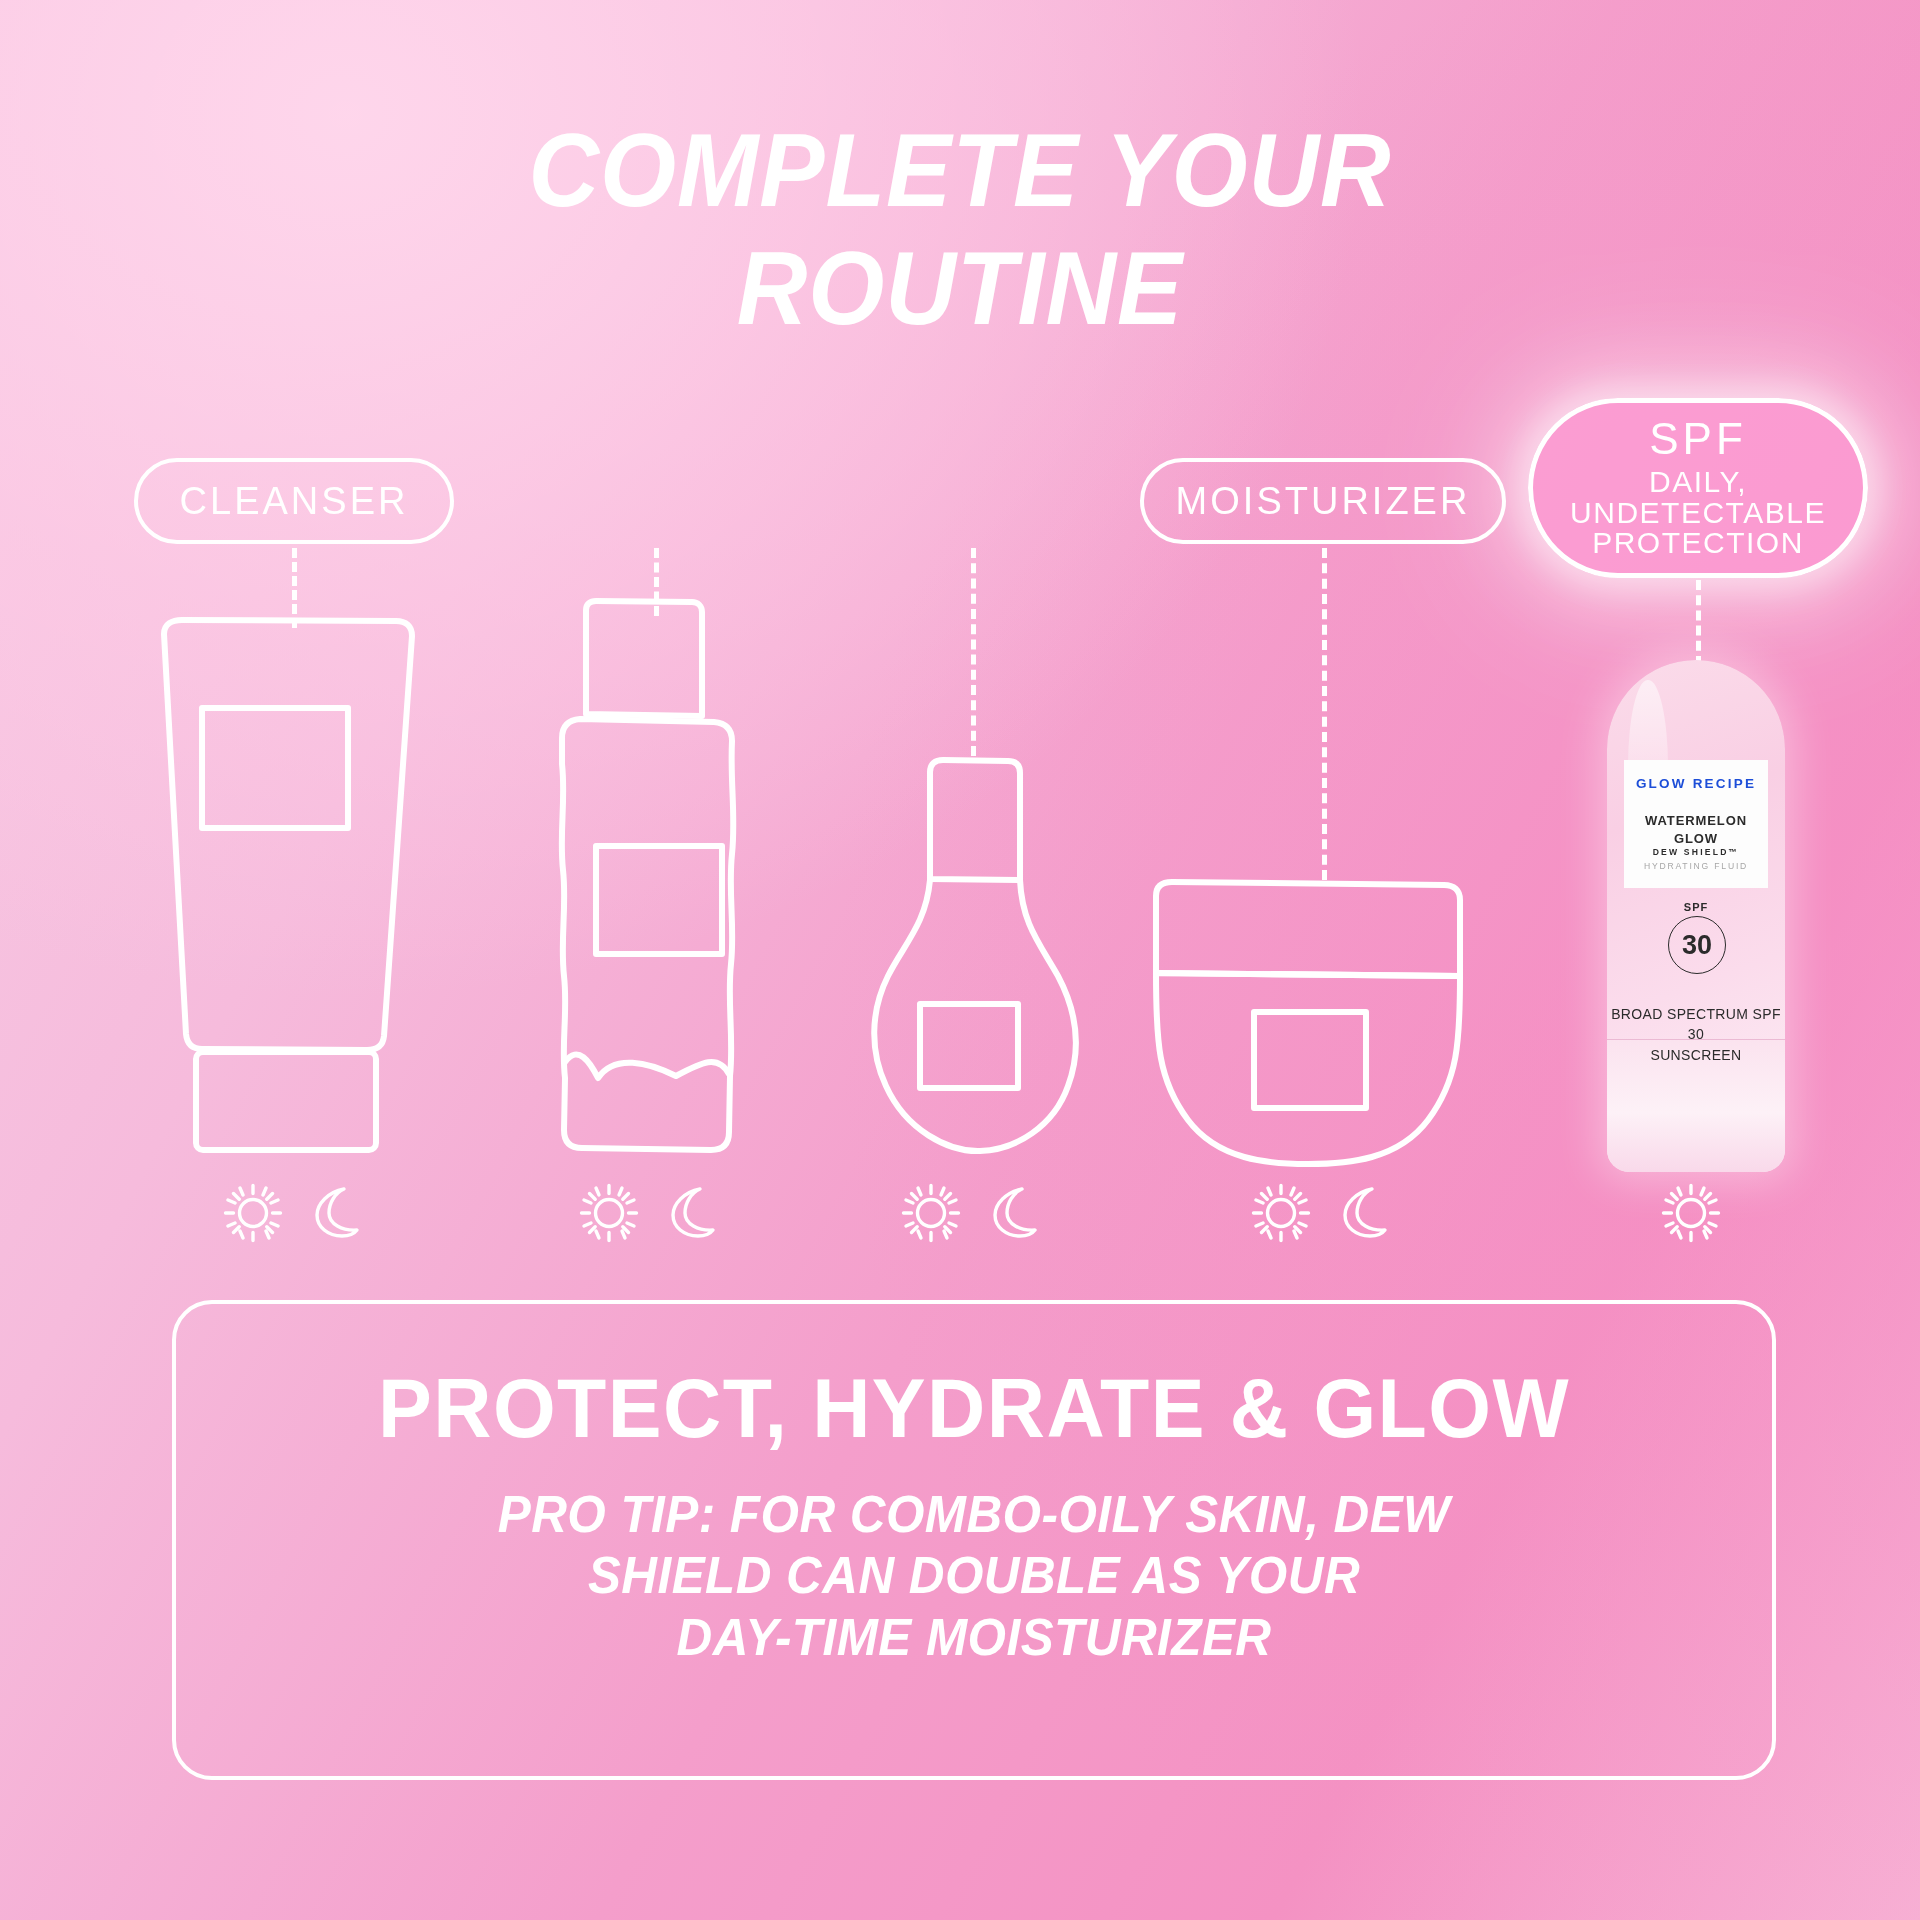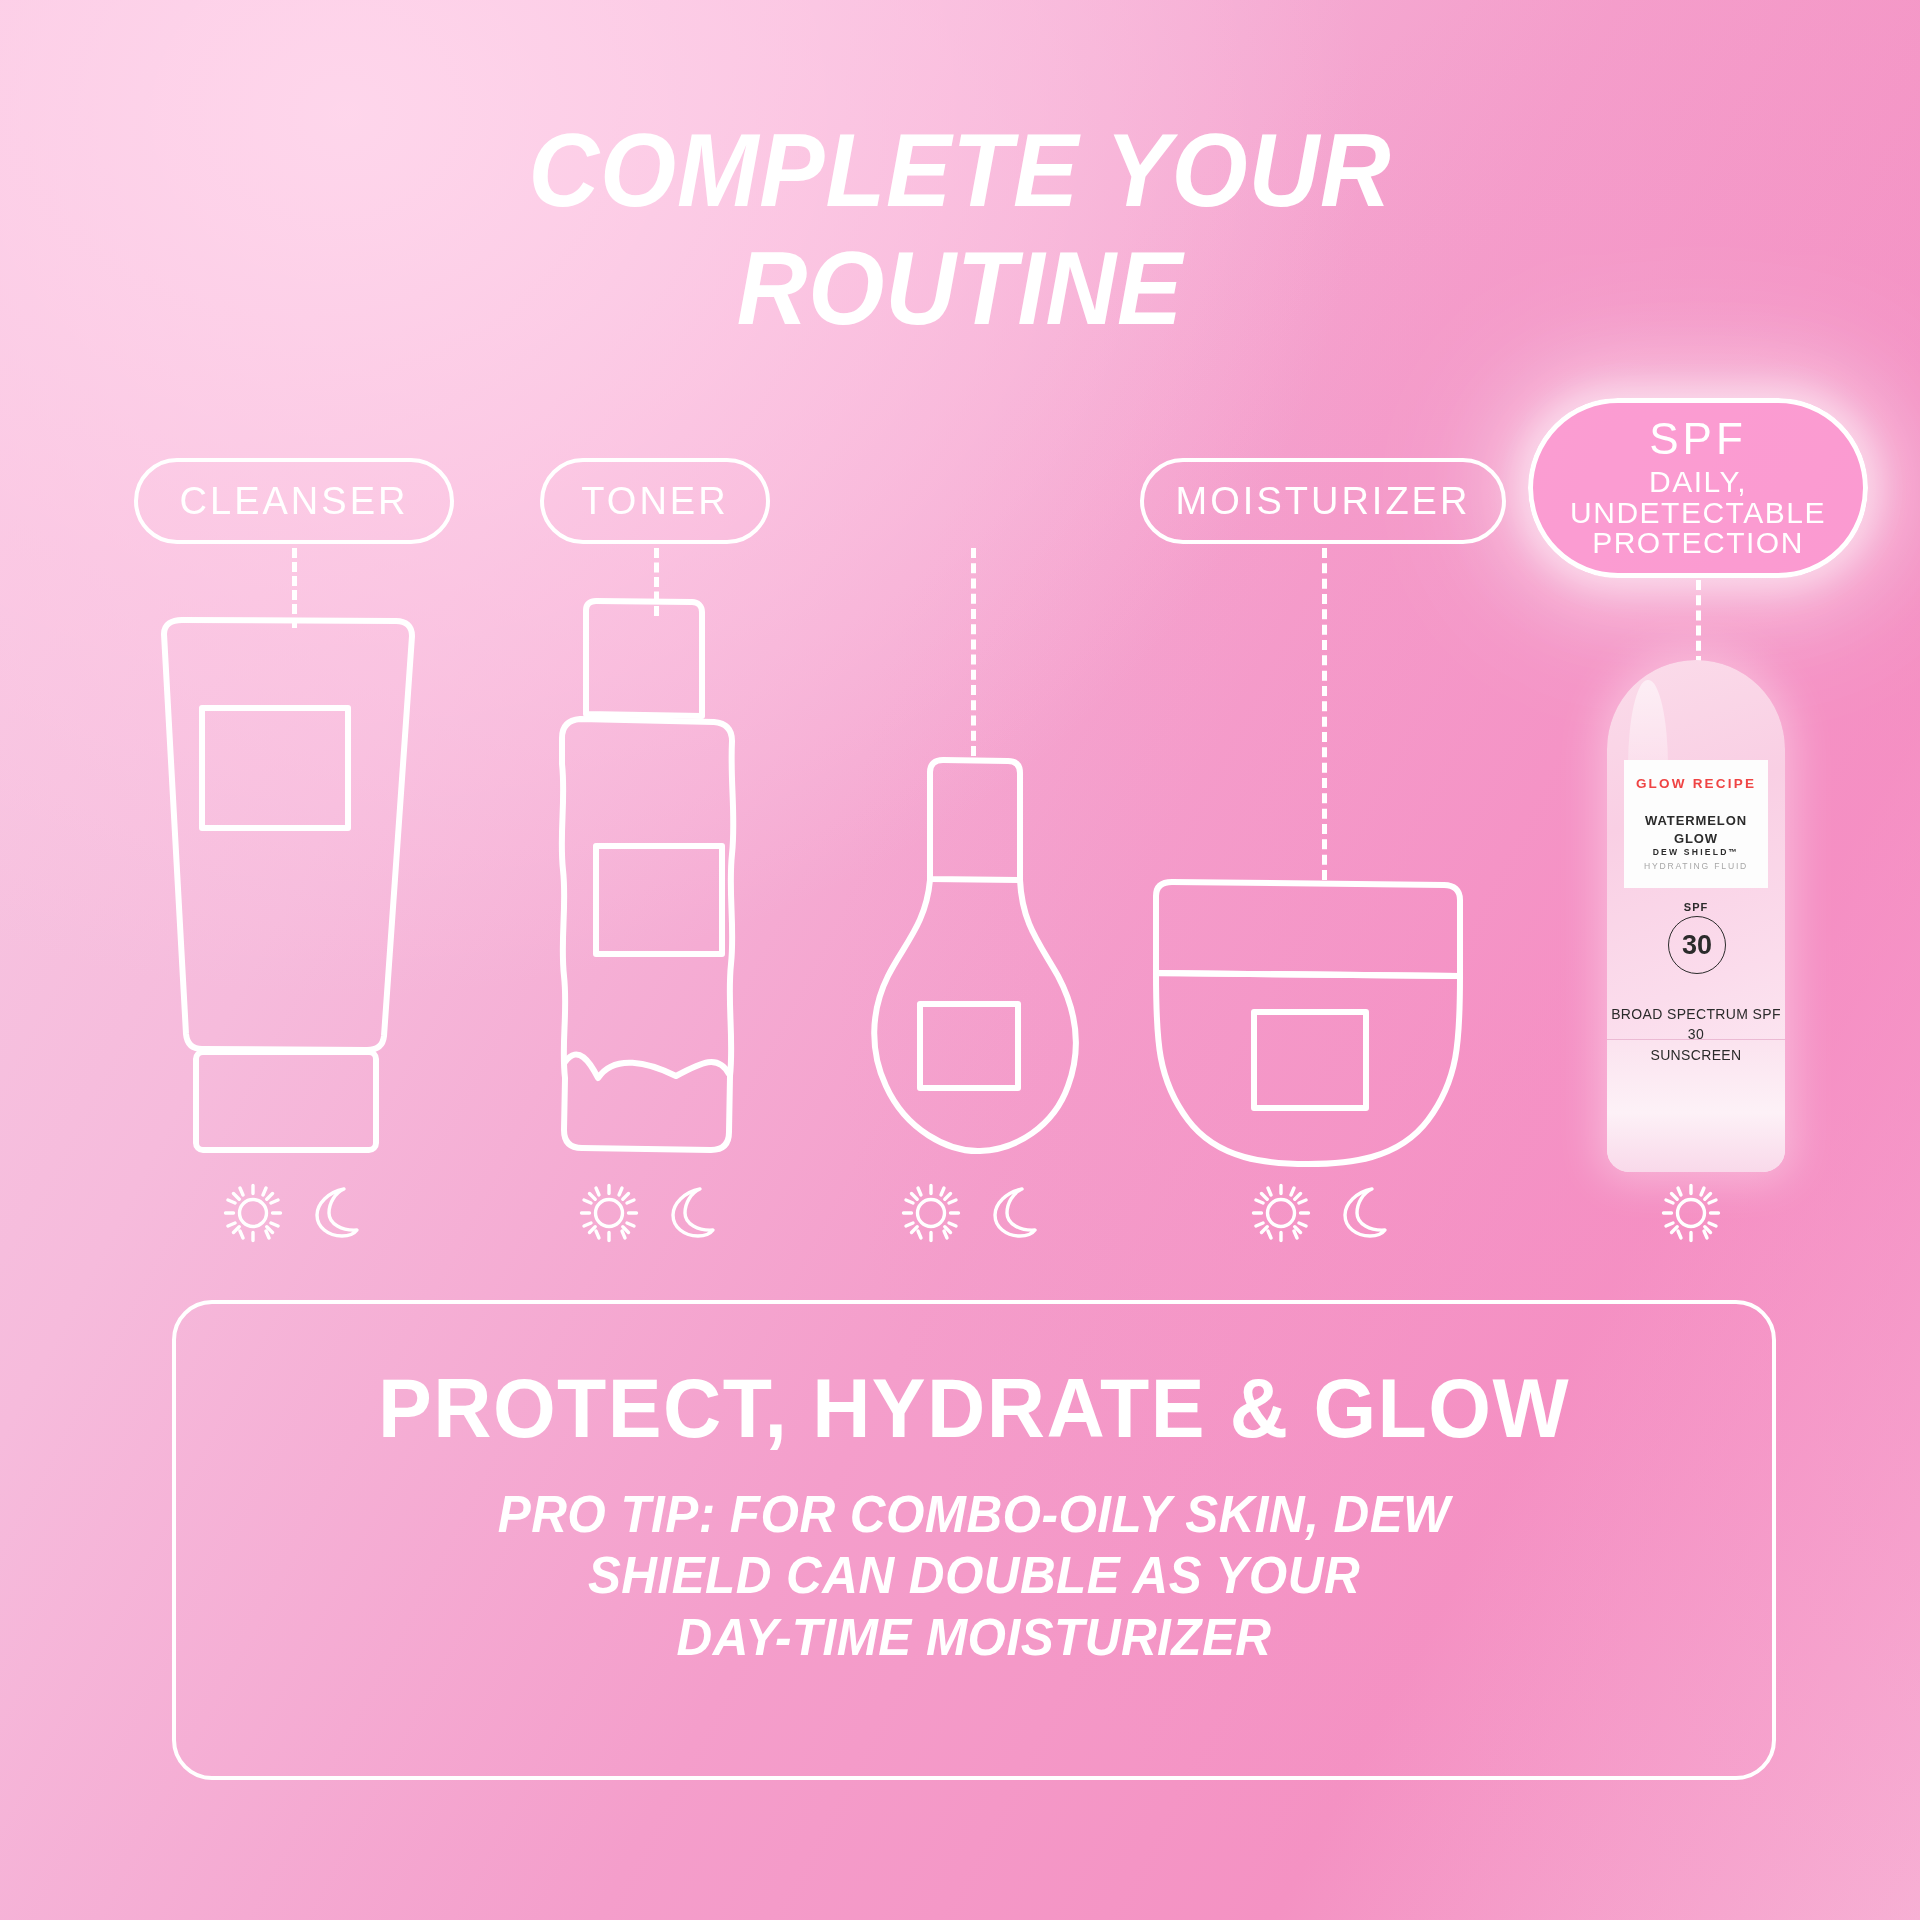--- a/index.html
+++ b/index.html
@@ -141,21 +141,21 @@
     background: #fdfdfd;
     display: flex;
     flex-direction: column;
     align-items: center;
     padding-top: 16px;
     box-sizing: border-box;
   }
   #bottle .brand {
     font-size: 13.5px;
     letter-spacing: 2.2px;
-    color: #ef4444;
+    color: #1d4ed8;
     font-weight: 700;
   }
   #bottle .prod-line1 {
     margin-top: 21px;
     font-size: 13px;
     letter-spacing: 0.9px;
     color: #2b2b2b;
     font-weight: 700;
     text-align: center;
     line-height: 1.35;
@@ -267,23 +267,20 @@
 
 <div id="stage">
 
   <div class="headline">
     <span>COMPLETE YOUR</span>
     <span>ROUTINE</span>
   </div>
 
   <div class="pill" id="pill-cleanser">
     <span class="pill-label">CLEANSER</span>
-  </div>
-  <div class="pill" id="pill-toner">
-    <span class="pill-label">TONER</span>
   </div>
   <div class="pill" id="pill-moisturizer">
     <span class="pill-label">MOISTURIZER</span>
   </div>
 
   <div class="pill" id="pill-spf">
     <div class="spf-main">SPF</div>
     <div class="spf-sub">
       <div>DAILY,</div>
       <div>UNDETECTABLE</div>

